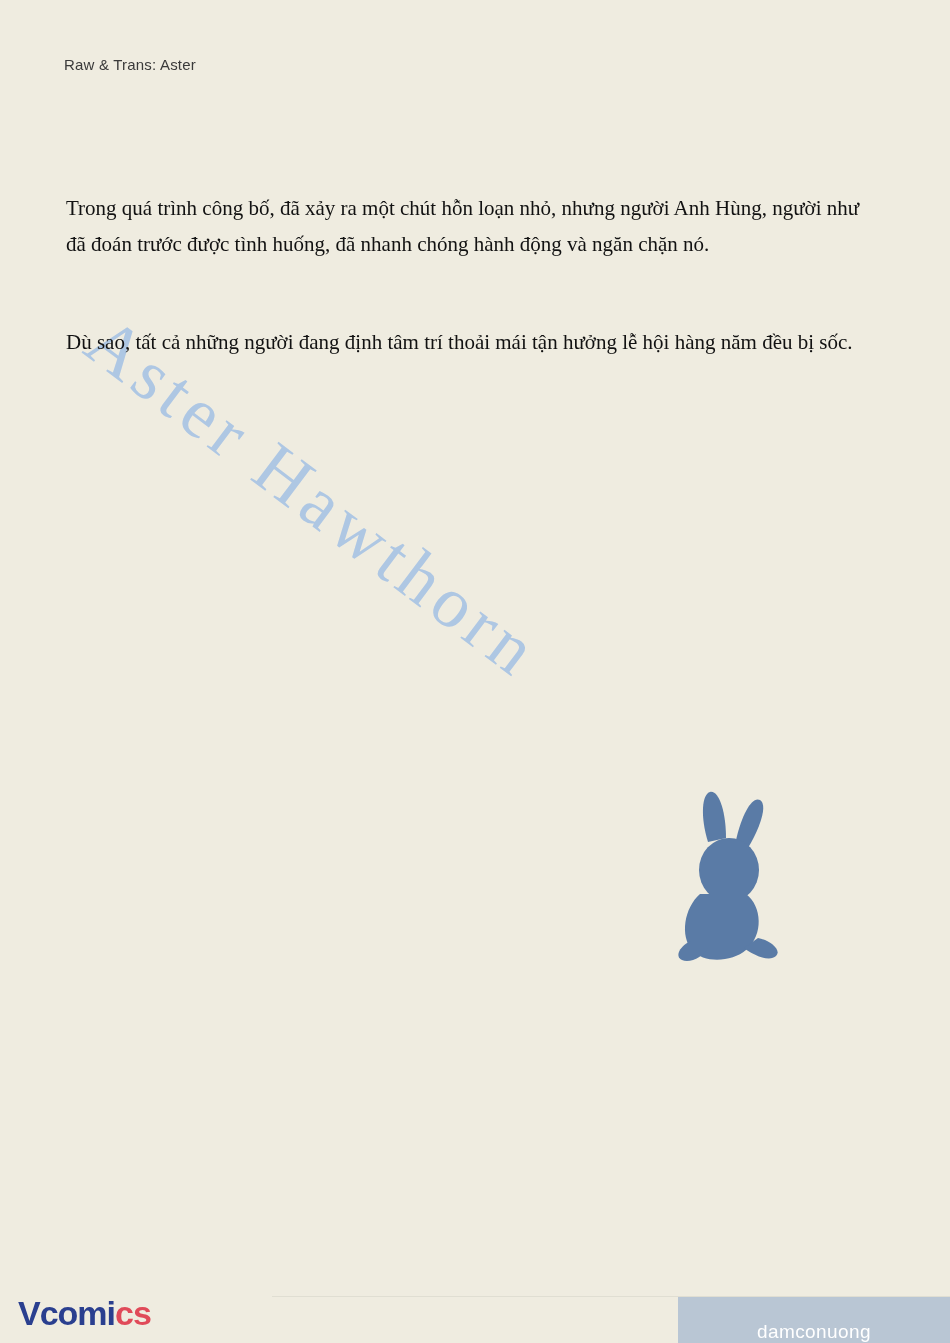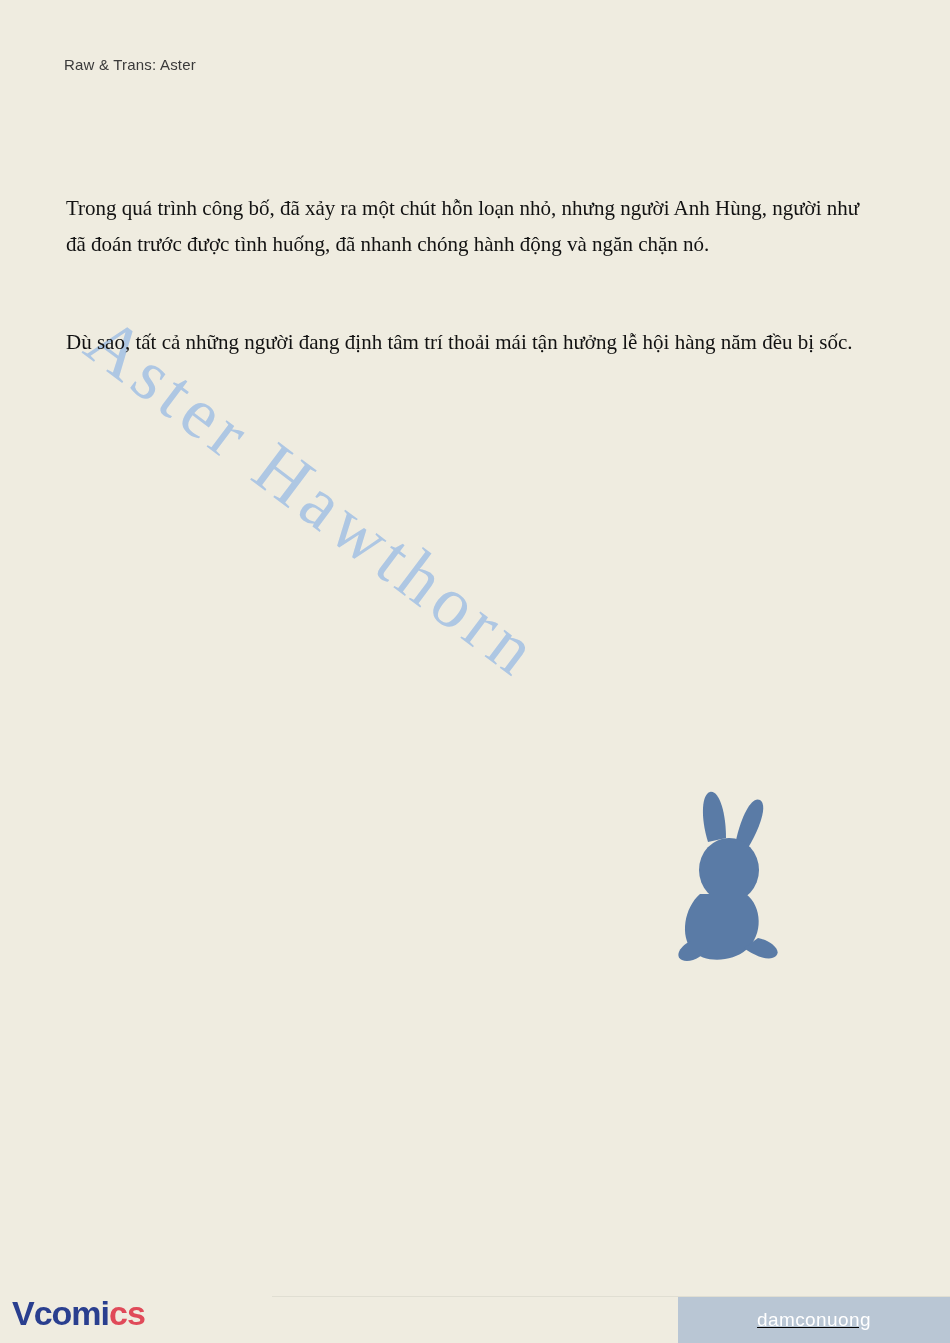--- a/index.html
+++ b/index.html
@@ -100,21 +100,21 @@
   
   .footer-left {
     position: absolute;
     left: 0;
     bottom: 0;
     width: 272px;
     height: 60px;
     background: #efece0;
     display: flex;
     align-items: center;
-    padding-left: 12px;
+    padding-left: 18px;
     box-sizing: border-box;
     z-index: 5;
   }
   .logo-text {
     font-family: "Liberation Sans", sans-serif;
     font-weight: bold;
     font-size: 34px;
     color: #2a3f8f;
     letter-spacing: -1px;
     position: relative;
@@ -126,24 +126,23 @@
   }
 
   .footer-right {
     position: absolute;
     right: 0;
     bottom: 0;
     width: 272px;
     height: 46px;
     background: #b9c6d4;
     display: flex;
-    align-items: center;
+    align-items: flex-end;
     justify-content: center;
     z-index: 5;
-    text-decoration: underline;
   }
   .footer-right span {
     font-family: "Liberation Sans", sans-serif;
     font-size: 19px;
     color: #ffffff;
     letter-spacing: 0.4px;
   }
 
   .bottom-rule {
     position: absolute;

